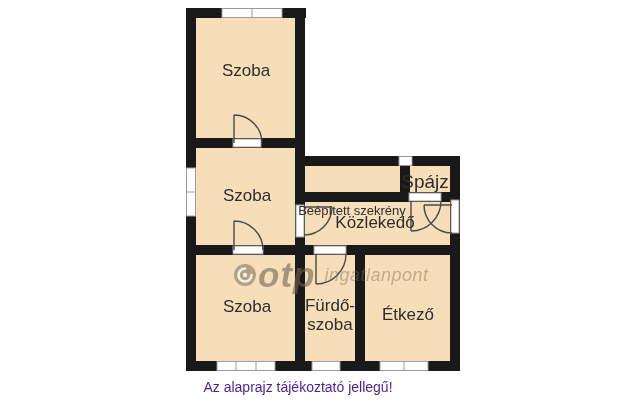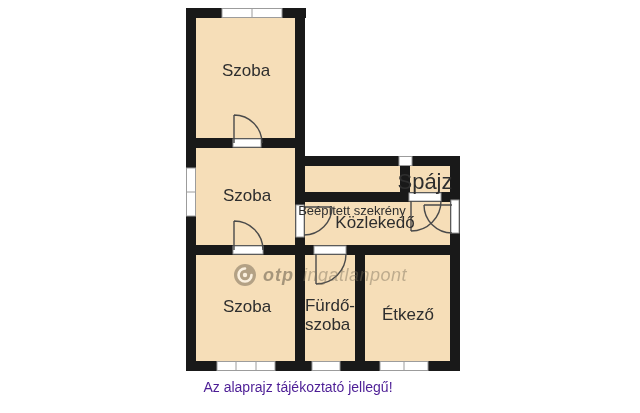--- a/index.html
+++ b/index.html
@@ -4,32 +4,32 @@
 <style>
   html,body{margin:0;padding:0;}
   body{
     width:640px;height:413px;position:relative;background:#ffffff;
     font-family:"Liberation Sans","DejaVu Sans",sans-serif;overflow:hidden;
   }
   #stage{position:absolute;inset:0;width:640px;height:413px;}
   #plan-svg{position:absolute;left:0;top:0;}
   .room-label{
     position:absolute;transform:translate(-50%,-50%);
-    color:#2e2e2e;font-size:17px;line-height:19px;white-space:nowrap;
+    color:#2e2e2e;font-size:17px;line-height:19px;text-align:center;white-space:nowrap;
   }
   .room-label.small{font-size:13px;margin-top:30px;}
-  .room-label.mid{font-size:22px;}
+  .room-label.mid{font-size:19px;}
   
   .watermark{
     position:absolute;left:232px;top:259px;height:32px;
     display:flex;align-items:center;pointer-events:none;
   }
   .wm-logo{width:26px;height:26px;display:block;opacity:.55;}
   .wm-brand{
-    margin-left:5px;font-size:18px;font-weight:bold;font-style:italic;
+    font-size:35px;font-weight:bold;font-style:italic;
     color:rgba(112,100,82,0.60);letter-spacing:1px;line-height:26px;
   }
   .wm-suffix{
     margin-left:9px;font-size:18px;font-style:italic;
     color:rgba(122,110,92,0.45);letter-spacing:0.5px;line-height:22px;
   }
   .caption{
     position:absolute;top:379px;left:0;width:596px;text-align:center;
     color:#4c1d95;font-size:14px;
   }

